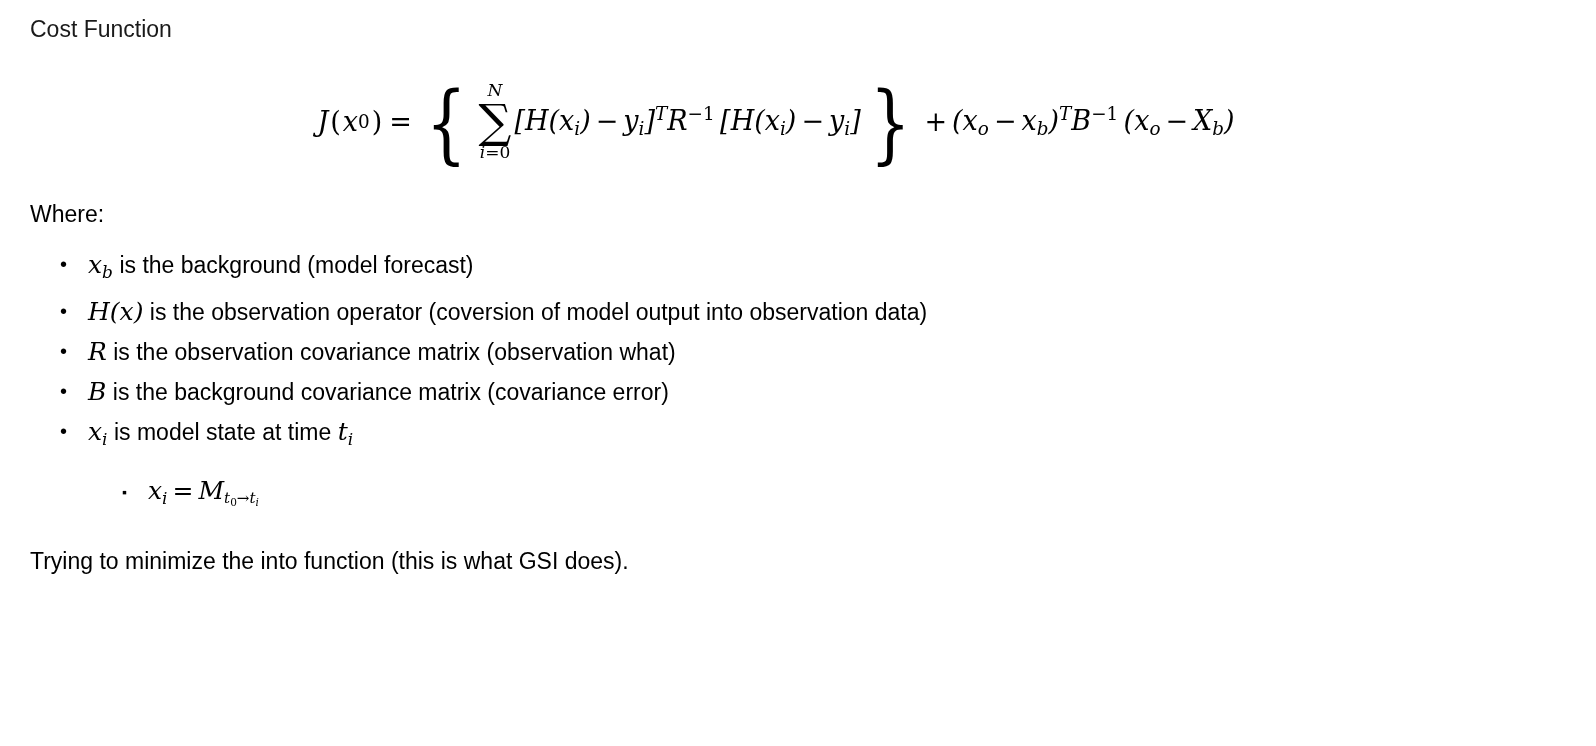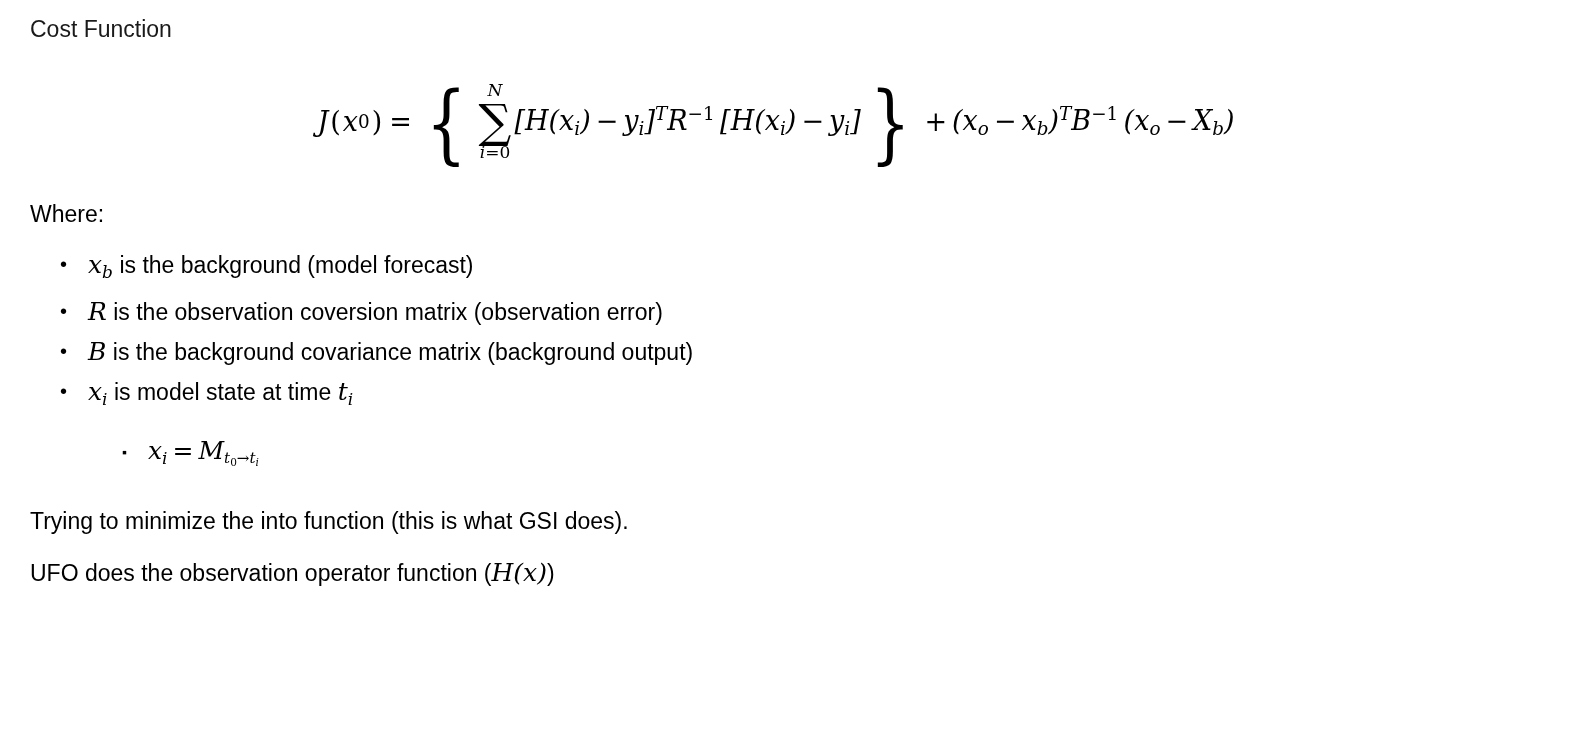--- a/index.html
+++ b/index.html
@@ -188,36 +188,39 @@
   </div>
 
   <div class="where-line">Where:</div>
 
   <ul class="bullets">
     <li>
       <span class="inline-math"><span class="mi">x</span><sub><span class="mi">b</span></sub></span>
       <span>is the background (model forecast)</span>
     </li>
     <li>
+      <span class="inline-math"><span class="mi">H</span>(<span class="mi">x</span>)</span>
+      <span>is the observation operator (coversion of model output into observation data)</span>
+    </li>
+    <li>
       <span class="inline-math"><span class="mi">R</span></span>
-      <span>is the observation coversion matrix (observation error)</span>
+      <span>is the observation covariance matrix (observation what)</span>
     </li>
     <li>
       <span class="inline-math"><span class="mi">B</span></span>
-      <span>is the background covariance matrix (background output)</span>
+      <span>is the background covariance matrix (covariance error)</span>
     </li>
     <li>
       <span class="inline-math"><span class="mi">x</span><sub><span class="mi">i</span></sub></span>
       <span>is model state at time <span class="inline-math"><span class="mi">t</span><sub><span class="mi">i</span></sub></span></span>
 
       <ul class="sub">
         <li>
           <span class="inline-math"><span class="mi">x</span><sub><span class="mi">i</span></sub><span class="op">=</span><span class="mi">M</span><span class="frac-sub"><span class="mi">t</span><sub style="font-size:0.7em"><span class="mn">0</span></sub>→<span class="mi">t</span><sub style="font-size:0.7em"><span class="mi">i</span></sub></span></span>
         </li>
       </ul>
     </li>
   </ul>
 
   <p class="para">Trying to minimize the into function (this is what GSI does).</p>
 
-  <p class="para">UFO does the observation operator function (<span class="inline-math"><span class="mi">H</span>(<span class="mi">x</span>)</span>)</p>
 
 </div>
 
 </body></html>

